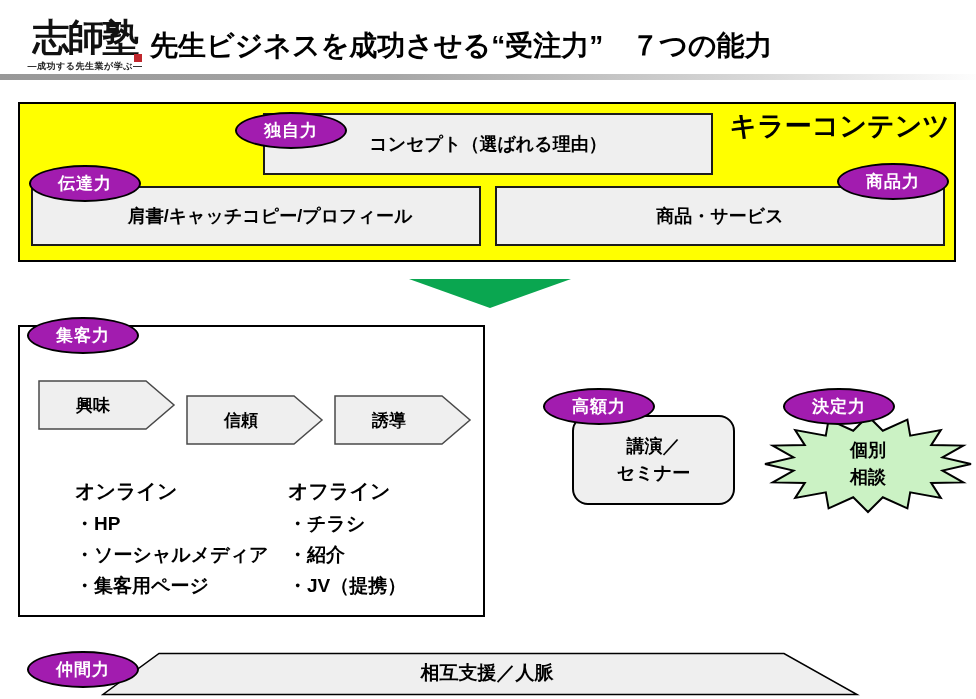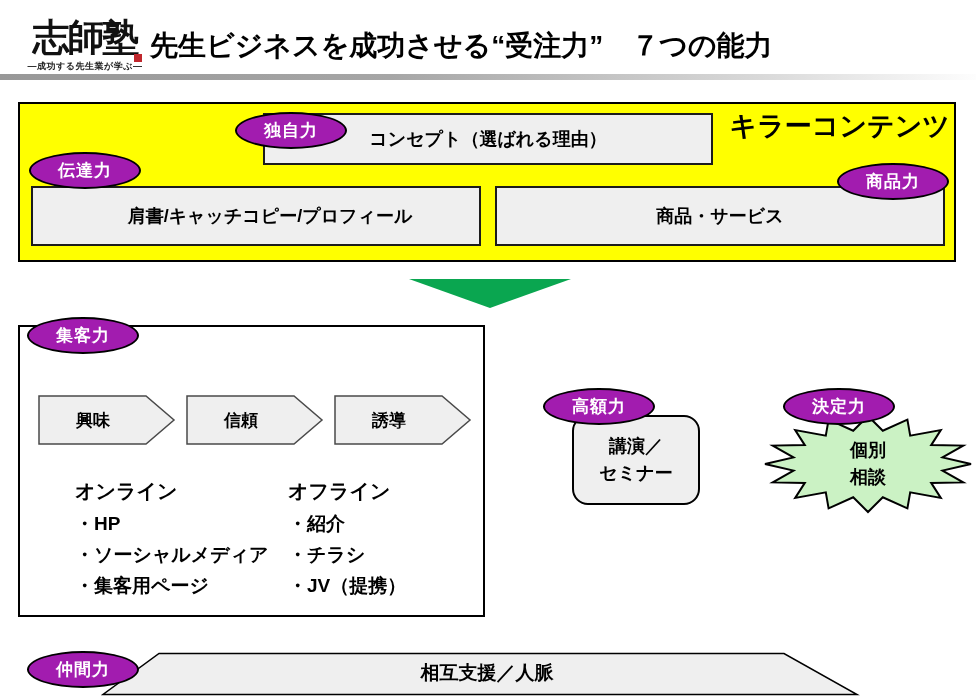--- a/index.html
+++ b/index.html
@@ -39,21 +39,21 @@
                  background:#fff;border:2px solid #000;box-sizing:border-box;z-index:1;}
   .chevron{position:absolute;width:138px;height:50px;z-index:2;}
   .chevron svg{position:absolute;left:0;top:0;}
   .chevron span{position:absolute;left:0;top:0;right:28px;bottom:0;display:flex;
                 align-items:center;justify-content:center;font-weight:bold;font-size:17px;}
   .list-col{position:absolute;font-weight:bold;z-index:2;}
   .list-col .head{font-size:20px;line-height:26px;margin-bottom:4px;}
   .list-col .item{font-size:19px;line-height:31px;white-space:nowrap;}
 
   
-  .seminar-box{position:absolute;left:572px;top:403px;width:128px;height:90px;background:#EFEFEF;
+  .seminar-box{position:absolute;left:572px;top:403px;width:163px;height:90px;background:#EFEFEF;
                border:2px solid #000;border-radius:16px;box-sizing:border-box;display:flex;
                align-items:center;justify-content:center;font-weight:bold;font-size:18px;
                text-align:center;white-space:pre-line;line-height:1.5;z-index:1;}
 
   
   .starburst{position:absolute;left:763px;top:402px;width:210px;height:100px;z-index:1;}
   .starburst-label{position:absolute;left:763px;top:402px;width:210px;height:100px;display:flex;
                    align-items:center;justify-content:center;font-weight:bold;font-size:18px;
                    text-align:center;white-space:pre-line;line-height:1.5;z-index:4;}
 
@@ -71,35 +71,35 @@
     <div class="brand">志師塾</div>
     <div class="seal"></div>
     <div class="tagline">―成功する先生業が学ぶ―</div>
   </div>
   <div class="title">先生ビジネスを成功させる“受注力”　７つの能力</div>
   <div class="divider"></div>
 
   <div class="yellow-panel"></div>
   <div class="killer-heading">キラーコンテンツ</div>
 
-  <div class="graybox" style="left:263px;top:101px;width:450px;height:52px;z-index:2;">コンセプト（選ばれる理由）</div>
+  <div class="graybox" style="left:263px;top:101px;width:450px;height:62px;z-index:2;">コンセプト（選ばれる理由）</div>
   <div class="badge" style="left:235px;top:100px;">独自力</div>
 
   <div class="graybox" style="left:31px;top:174px;width:450px;height:60px;z-index:2;padding-left:28px;">肩書/キャッチコピー/プロフィール</div>
-  <div class="badge" style="left:29px;top:140px;">伝達力</div>
+  <div class="badge" style="left:29px;top:153px;">伝達力</div>
 
   <div class="graybox" style="left:495px;top:174px;width:450px;height:60px;z-index:2;">商品・サービス</div>
   <div class="badge" style="left:837px;top:151px;">商品力</div>
 
   <div class="down-arrow"></div>
 
   <div class="attract-panel"></div>
   <div class="badge" style="left:27px;top:305px;">集客力</div>
 
-  <div class="chevron" style="left:38px;top:383px;">
+  <div class="chevron" style="left:38px;top:368px;">
     <svg width="138" height="50" viewBox="0 0 138 50">
       <polygon points="1,1 108,1 136,25 108,49 1,49" fill="#EFEFEF" stroke="#4a4a4a" stroke-width="1.5"></polygon>
     </svg>
     <span>興味</span>
   </div>
   <div class="chevron" style="left:186px;top:383px;">
     <svg width="138" height="50" viewBox="0 0 138 50">
       <polygon points="1,1 108,1 136,25 108,49 1,49" fill="#EFEFEF" stroke="#4a4a4a" stroke-width="1.5"></polygon>
     </svg>
     <span>信頼</span>
@@ -112,22 +112,22 @@
   </div>
 
   <div class="list-col" style="left:75px;top:466px;">
     <div class="head">オンライン</div>
     <div class="item">・HP</div>
     <div class="item">・ソーシャルメディア</div>
     <div class="item">・集客用ページ</div>
   </div>
   <div class="list-col" style="left:288px;top:466px;">
     <div class="head">オフライン</div>
+    <div class="item">・チラシ</div>
     <div class="item">・紹介</div>
-    <div class="item">・チラシ</div>
     <div class="item">・JV（提携）</div>
   </div>
 
   <div class="seminar-box">講演／
 セミナー</div>
   <div class="badge" style="left:543px;top:376px;">高額力</div>
 
   <svg class="starburst" viewBox="0 0 210 100">
     <polygon points="105.0,2.0 119.8,16.7 144.4,5.7 147.2,21.7 177.8,16.1 168.2,31.1 200.2,31.6 179.5,43.4 208.0,50.0 179.5,56.6 200.2,68.4 168.2,68.9 177.8,83.9 147.2,78.3 144.4,94.3 119.8,83.3 105.0,98.0 90.2,83.3 65.6,94.3 62.8,78.3 32.2,83.9 41.8,68.9 9.8,68.4 30.5,56.6 2.0,50.0 30.5,43.4 9.8,31.6 41.8,31.1 32.2,16.1 62.8,21.7 65.6,5.7 90.2,16.7" fill="#CBF2C4" stroke="#000" stroke-width="2"></polygon>
   </svg>

